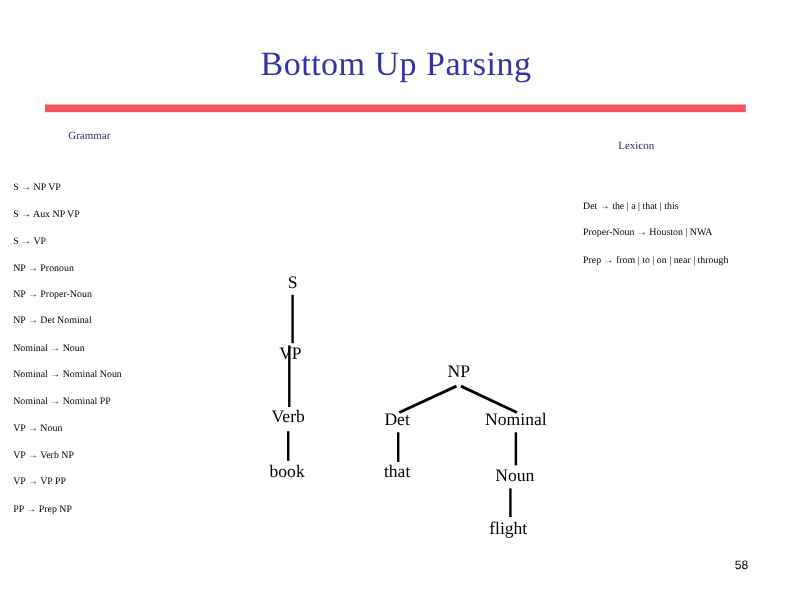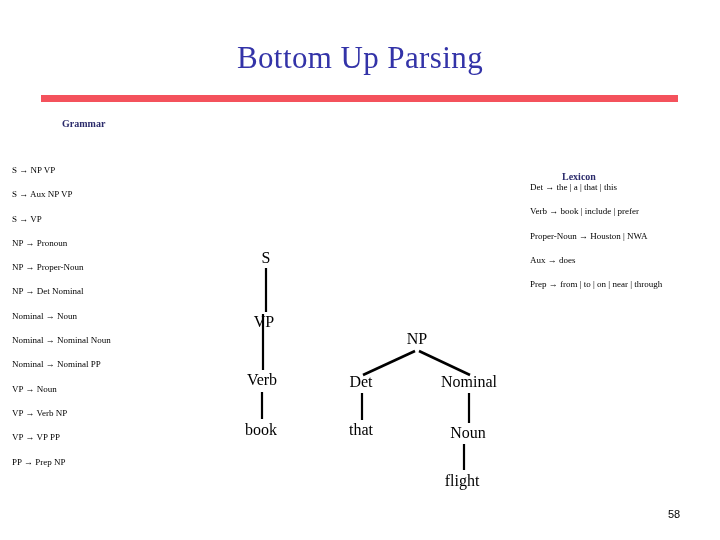--- a/index.html
+++ b/index.html
@@ -40,24 +40,23 @@
     width: 637px;
     height: 7px;
     background: #f4525c;
   }
   .section-label {
     position: absolute;
     font-family: "Liberation Serif", serif;
     font-size: 10px;
     color: #2b2b6b;
     white-space: nowrap;
-    font-weight: bold;
   }
   #grammar-label { left: 62px; top: 118px; }
-  #lexicon-label { left: 562px; top: 127px; margin-top: 44px; }
+  #lexicon-label { left: 562px; top: 127px; }
 
   .rule-list {
     position: absolute;
     font-family: "Liberation Serif", serif;
     font-size: 9px;
     color: #000000;
     line-height: 13.3px;
   }
   #grammar-rules { left: 12px; top: 153px; }
   #lexicon-rules { left: 530px; top: 170px; }
@@ -124,23 +123,21 @@
     <div class="rule-line">Nominal → Nominal Noun</div>
     <div class="rule-line">Nominal → Nominal PP</div>
     <div class="rule-line">VP → Noun</div>
     <div class="rule-line">VP → Verb NP</div>
     <div class="rule-line">VP → VP PP</div>
     <div class="rule-line">PP → Prep NP</div>
   </div>
 
   <div class="rule-list" id="lexicon-rules">
     <div class="rule-line">Det → the | a | that | this</div>
-    <div class="rule-line">Verb → book | include | prefer</div>
     <div class="rule-line">Proper-Noun → Houston | NWA</div>
-    <div class="rule-line">Aux → does</div>
     <div class="rule-line">Prep → from | to | on | near | through</div>
   </div>
 
   <svg id="parse-tree" width="720" height="540" viewBox="0 0 720 540" xmlns="http://www.w3.org/2000/svg">
 
     <line x1="266" y1="268" x2="266" y2="312" stroke="#000000" stroke-width="2.2"></line>
 
     <line x1="263" y1="314" x2="263" y2="370" stroke="#000000" stroke-width="2.2"></line>
 
     <line x1="262" y1="392" x2="262" y2="419" stroke="#000000" stroke-width="2.2"></line>

